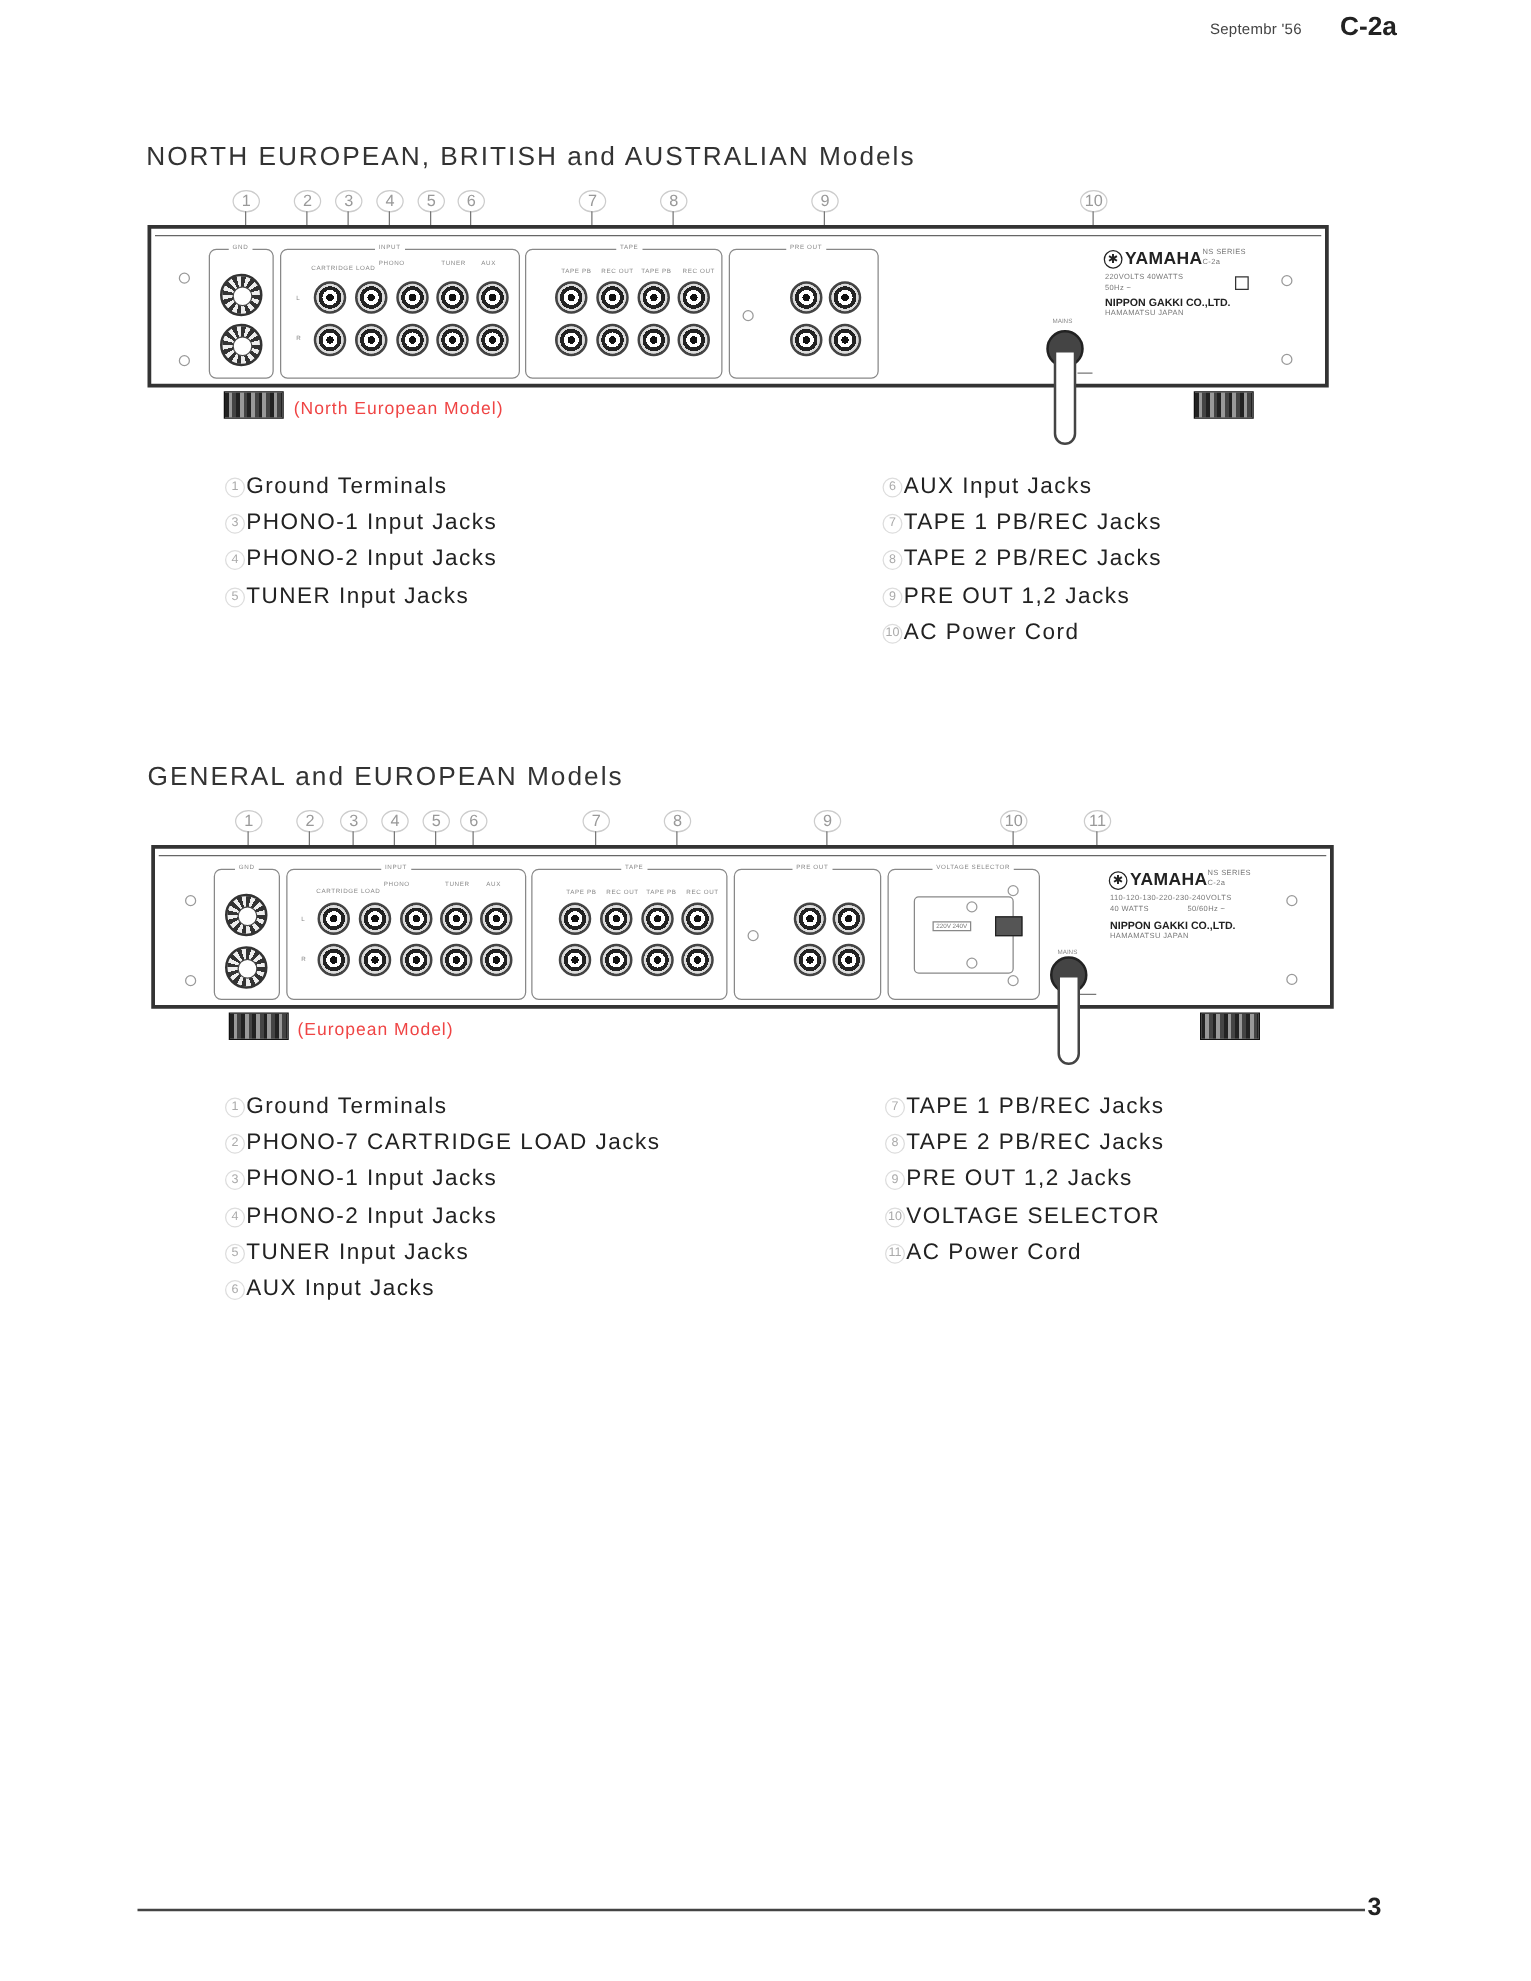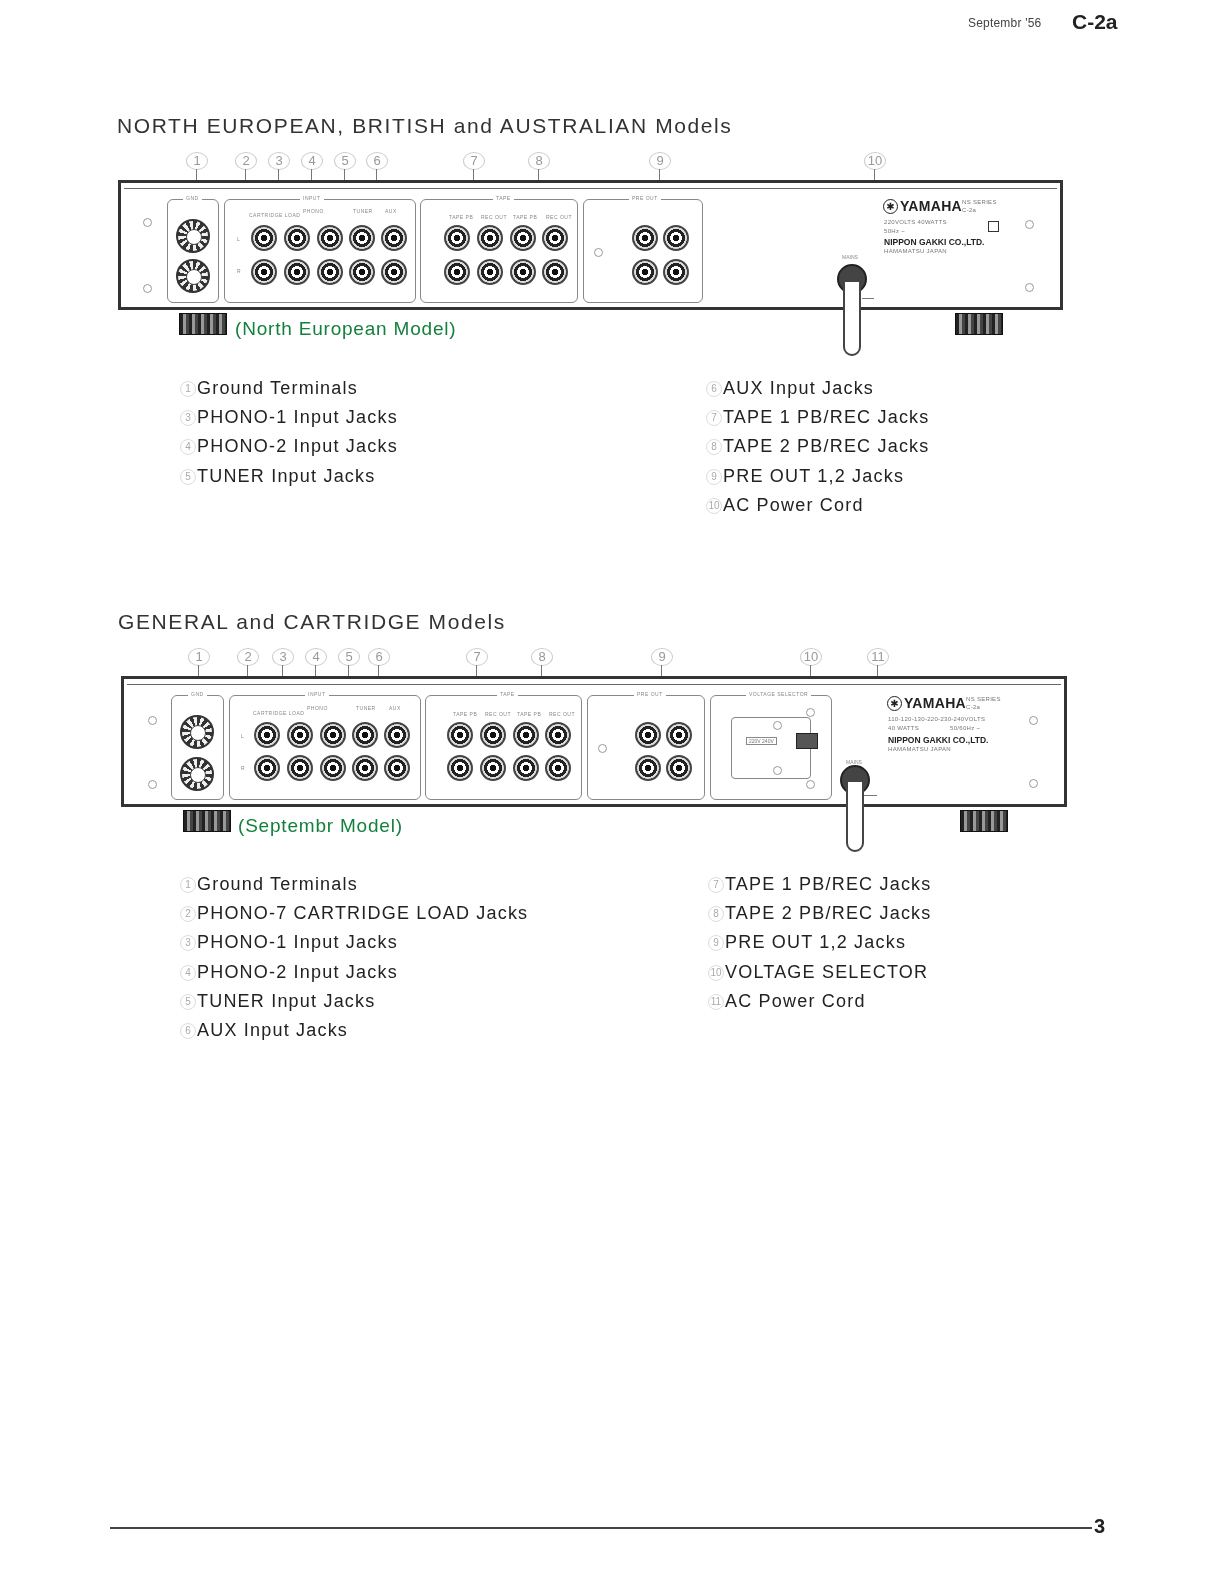--- a/index.html
+++ b/index.html
@@ -22,21 +22,21 @@
   .gnd::after { content: ""; position: absolute; left: 8px; top: 8px; width: 14px; height: 14px; border-radius: 50%; background: #fff; border: 1px solid #444; }
   .screw { position: absolute; width: 9px; height: 9px; border-radius: 50%; border: 1px solid #999; box-sizing: border-box; }
   .foot { position: absolute; width: 46px; height: 20px; background: repeating-linear-gradient(90deg, #222 0 3px, #999 3px 6px, #444 6px 9px); border: 1px solid #111; }
   .cord { position: absolute; width: 18px; border: 2px solid #444; border-radius: 0 0 9px 9px; box-sizing: border-box; background: #fff; }
   .grommet { position: absolute; width: 30px; height: 30px; border-radius: 50%; background: #444; border: 2px solid #222; box-sizing: border-box; }
   .mains-lbl { position: absolute; font-size: 5px; color: #888; }
   .brand { position: absolute; font-weight: bold; font-size: 14px; color: #222; letter-spacing: 0.3px; }
   .brand-star { display: inline-block; width: 13px; height: 13px; border-radius: 50%; border: 1.5px solid #222; font-size: 10px; line-height: 13px; text-align: center; vertical-align: 1px; margin-right: 2px; }
   .tiny { position: absolute; font-size: 6px; color: #777; letter-spacing: 0.3px; }
   .maker { position: absolute; font-size: 8.5px; font-weight: bold; color: #222; }
-  .model-note { font-size: 19px; color: #15803d; letter-spacing: 0.8px; }
+  .model-note { font-size: 14px; color: #ef4444; letter-spacing: 0.8px; }
   .legend { position: absolute; font-size: 18px; color: #222; letter-spacing: 1.2px; }
   .legend-item { height: 29.2px; line-height: 29.2px; white-space: nowrap; }
   .legend-num { display: inline-block; font-size: 10px; color: #aaa; min-width: 14px; text-align: center; border-radius: 50%; border: 1px solid #ddd; line-height: 14px; height: 14px; margin-right: 1px; vertical-align: 2px; letter-spacing: 0; }
   .footer-line { left: 110px; top: 1527px; width: 982px; height: 2px; background: #444; }
   .page-num { left: 1094px; top: 1515px; font-size: 20px; font-weight: bold; color: #222; }
   .selector-box { position: absolute; border: 1px solid #888; border-radius: 4px; box-sizing: border-box; }
   .switch { position: absolute; width: 20px; height: 14px; background: #555; border: 1px solid #222; }
   .vlabel { position: absolute; font-size: 5px; color: #777; border: 1px solid #888; padding: 0 2px; }
 </style>
 </head>
@@ -155,21 +155,21 @@
   <div class="legend-item"><span class="legend-num">5</span><span>TUNER Input Jacks</span></div>
 </div>
 <div class="legend" style="left:706px; top:374px;">
   <div class="legend-item"><span class="legend-num">6</span><span>AUX Input Jacks</span></div>
   <div class="legend-item"><span class="legend-num">7</span><span>TAPE 1 PB/REC Jacks</span></div>
   <div class="legend-item"><span class="legend-num">8</span><span>TAPE 2 PB/REC Jacks</span></div>
   <div class="legend-item"><span class="legend-num">9</span><span>PRE OUT 1,2 Jacks</span></div>
   <div class="legend-item"><span class="legend-num">10</span><span>AC Power Cord</span></div>
 </div>
 
-<div class="abs section-title" style="left:118px; top:610px;">GENERAL and CARTRIDGE Models</div>
+<div class="abs section-title" style="left:118px; top:610px;">GENERAL and EUROPEAN Models</div>
 
 <div class="abs" style="left:0; top:0; width:1225px; height:870px;">
 
   <div class="abs callout" style="left:188px; top:648px;">1</div>
   <div class="abs callout" style="left:237px; top:648px;">2</div>
   <div class="abs callout" style="left:272px; top:648px;">3</div>
   <div class="abs callout" style="left:305px; top:648px;">4</div>
   <div class="abs callout" style="left:338px; top:648px;">5</div>
   <div class="abs callout" style="left:368px; top:648px;">6</div>
   <div class="abs callout" style="left:466px; top:648px;">7</div>
@@ -267,21 +267,21 @@
   <div class="screw" style="left:1029px; top:779px;"></div>
 
   <div class="mains-lbl" style="left:846px; top:759px;">MAINS</div>
   <div class="grommet" style="left:840px; top:765px;"></div>
   <div class="cord" style="left:846px; top:780px; height:72px;"></div>
   <div class="abs" style="left:864px; top:795px; width:13px; height:1px; background:#777;"></div>
 
   <div class="foot" style="left:183px; top:810px;"></div>
   <div class="foot" style="left:960px; top:810px;"></div>
 
-  <div class="abs model-note" style="left:238px; top:815px;">(Septembr Model)</div>
+  <div class="abs model-note" style="left:238px; top:815px;">(European Model)</div>
 </div>
 
 <div class="legend" style="left:180px; top:870px;">
   <div class="legend-item"><span class="legend-num">1</span><span>Ground Terminals</span></div>
   <div class="legend-item"><span class="legend-num">2</span><span>PHONO-7 CARTRIDGE LOAD Jacks</span></div>
   <div class="legend-item"><span class="legend-num">3</span><span>PHONO-1 Input Jacks</span></div>
   <div class="legend-item"><span class="legend-num">4</span><span>PHONO-2 Input Jacks</span></div>
   <div class="legend-item"><span class="legend-num">5</span><span>TUNER Input Jacks</span></div>
   <div class="legend-item"><span class="legend-num">6</span><span>AUX Input Jacks</span></div>
 </div>

